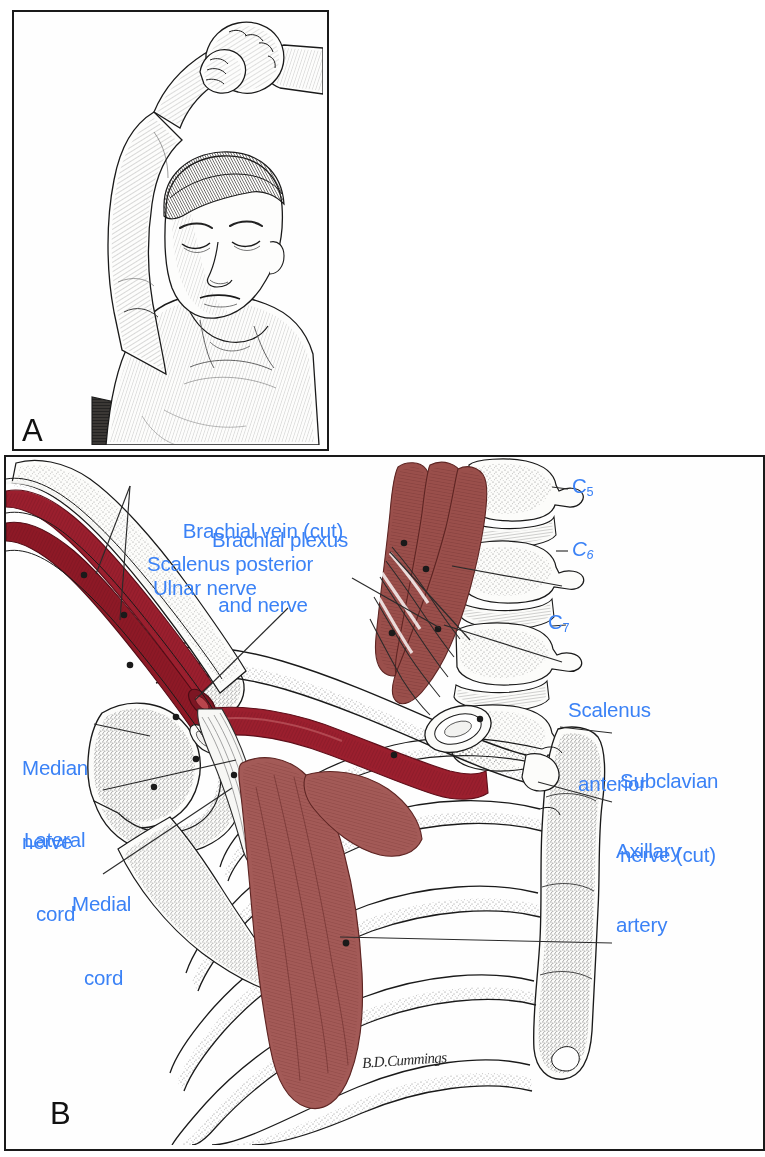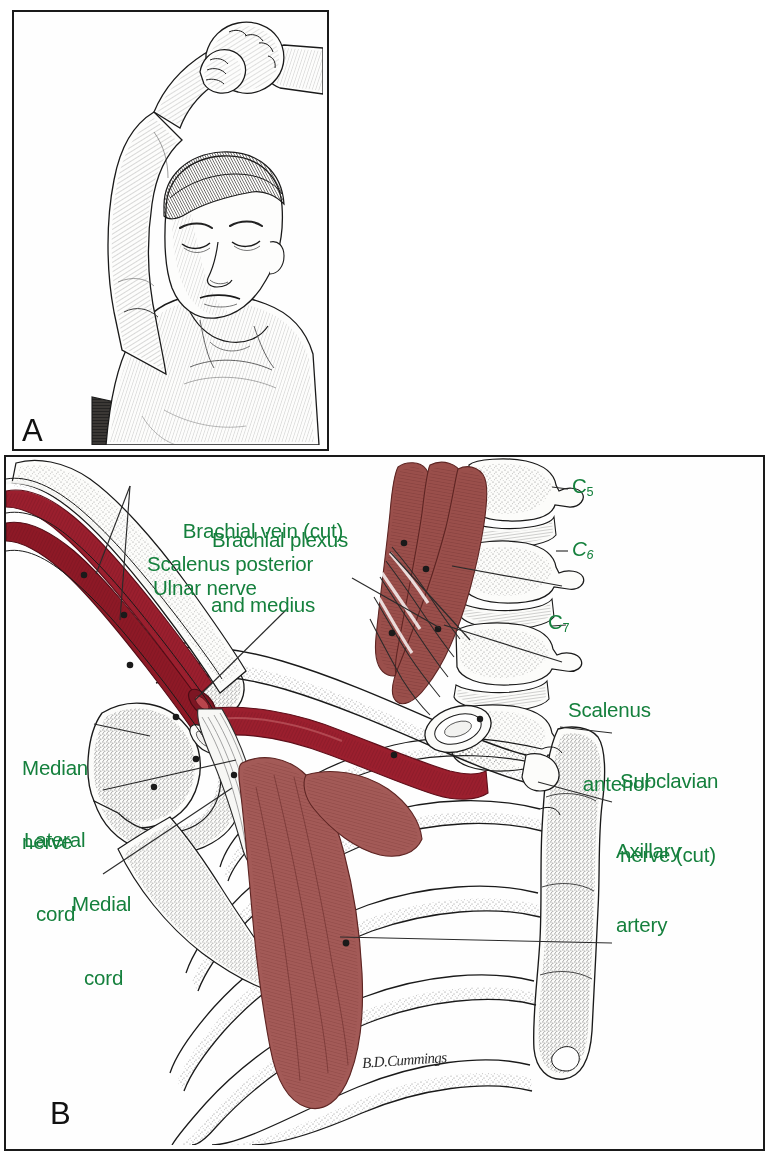--- a/index.html
+++ b/index.html
@@ -23,21 +23,21 @@
   .panel-letter{
     position:absolute;font-size:31px;font-weight:400;line-height:1;
     font-family:"Liberation Sans", sans-serif;color:#111;letter-spacing:0;
   }
   .panel-letter.a{left:22px;top:415px;}
   .panel-letter.b{left:50px;top:1098px;}
 
   
   .lbl{
     position:absolute;font-size:20.5px;line-height:24.5px;
-    font-family:"Liberation Sans", sans-serif;color:#15803d;
+    font-family:"Liberation Sans", sans-serif;color:#3b82f6;
     white-space:pre;letter-spacing:-0.2px;
   }
   .lbl.ctr{text-align:center;}
   .lbl sub{font-size:0.62em;vertical-align:-0.22em;letter-spacing:0;}
 
   
   .leaders{position:absolute;left:0;top:0;width:765px;height:1157px;pointer-events:none;}
 
   
   .art{position:absolute;left:0;top:0;}
@@ -537,21 +537,21 @@
       <path d="M612 733 L560 727"></path>
 
       <path d="M612 802 L538 782"></path>
 
       <path d="M612 943 L340 937"></path>
     </g>
   </svg>
 
   <div class="lbl ctr" style="left:128px;top:470px;width:270px;">
     <div>Brachial vein (cut)</div>
-    <div>and medius</div>
+    <div>and nerve</div>
   </div>
 
   <div class="lbl" style="left:212px;top:528px;text-align:right;">Brachial plexus</div>
 
   <div class="lbl" style="left:147px;top:552px;">Scalenus posterior</div>
 
   <div class="lbl" style="left:153px;top:576px;">Ulnar nerve</div>
 
   <div class="lbl" style="left:22px;top:707px;">
     <div>Median</div>
@@ -569,21 +569,21 @@
   <div class="lbl" style="left:24px;top:843px;margin-left:48px;">
     <div>Medial</div>
     <div style="padding-left:12px;">cord</div>
   </div>
 
   <div class="lbl" style="left:572px;top:474px;"><span>C</span><sub>5</sub></div>
   <div class="lbl" style="left:572px;top:537px;font-style:italic;"><span>C</span><sub>6</sub></div>
   <div class="lbl" style="left:548px;top:610px;"><span>C</span><sub>7</sub></div>
 
 
-  <div class="lbl" style="left:568px;top:649px;text-align:right;">
+  <div class="lbl" style="left:568px;top:649px;">
     <div>Scalenus</div>
     <div style="padding-left:10px;">anterior</div>
   </div>
 
   <div class="lbl" style="left:620px;top:720px;">
     <div>Subclavian</div>
     <div>nerve (cut)</div>
   </div>
 
   <div class="lbl" style="left:616px;top:790px;">

